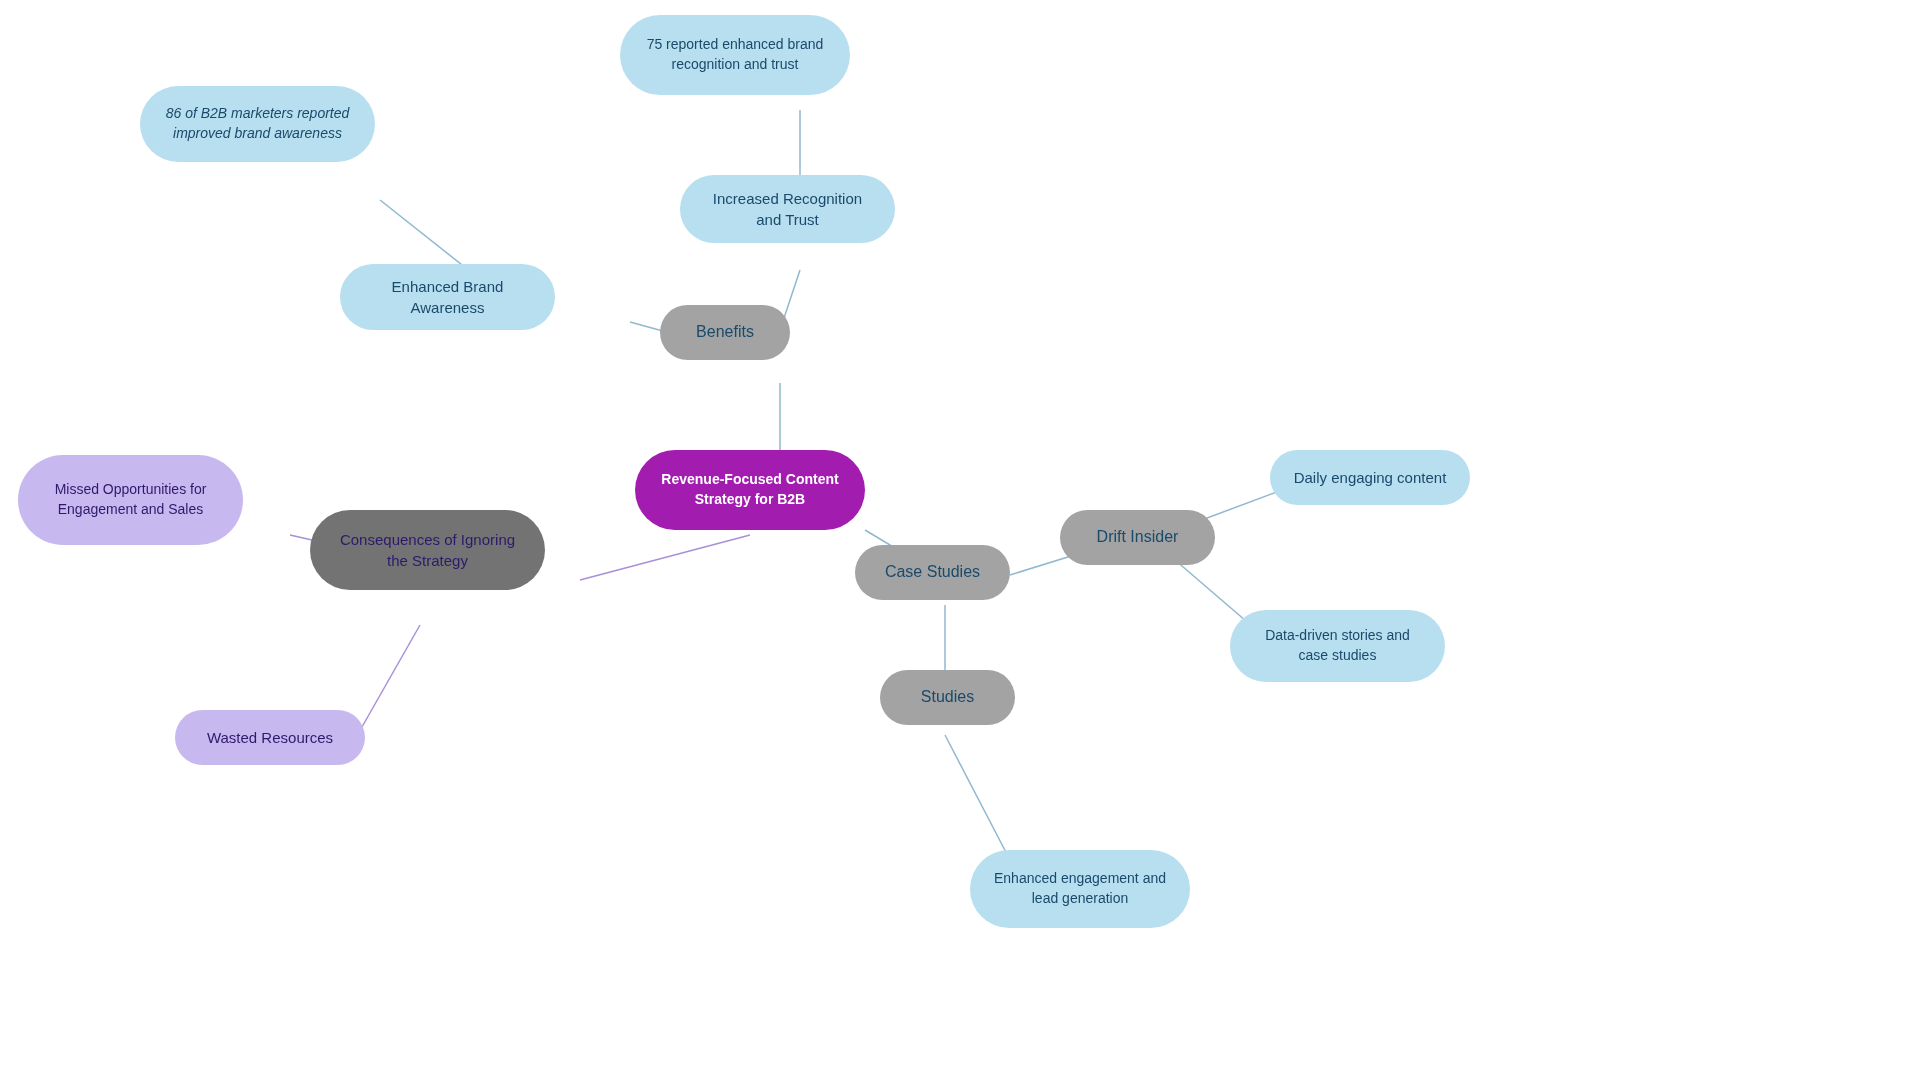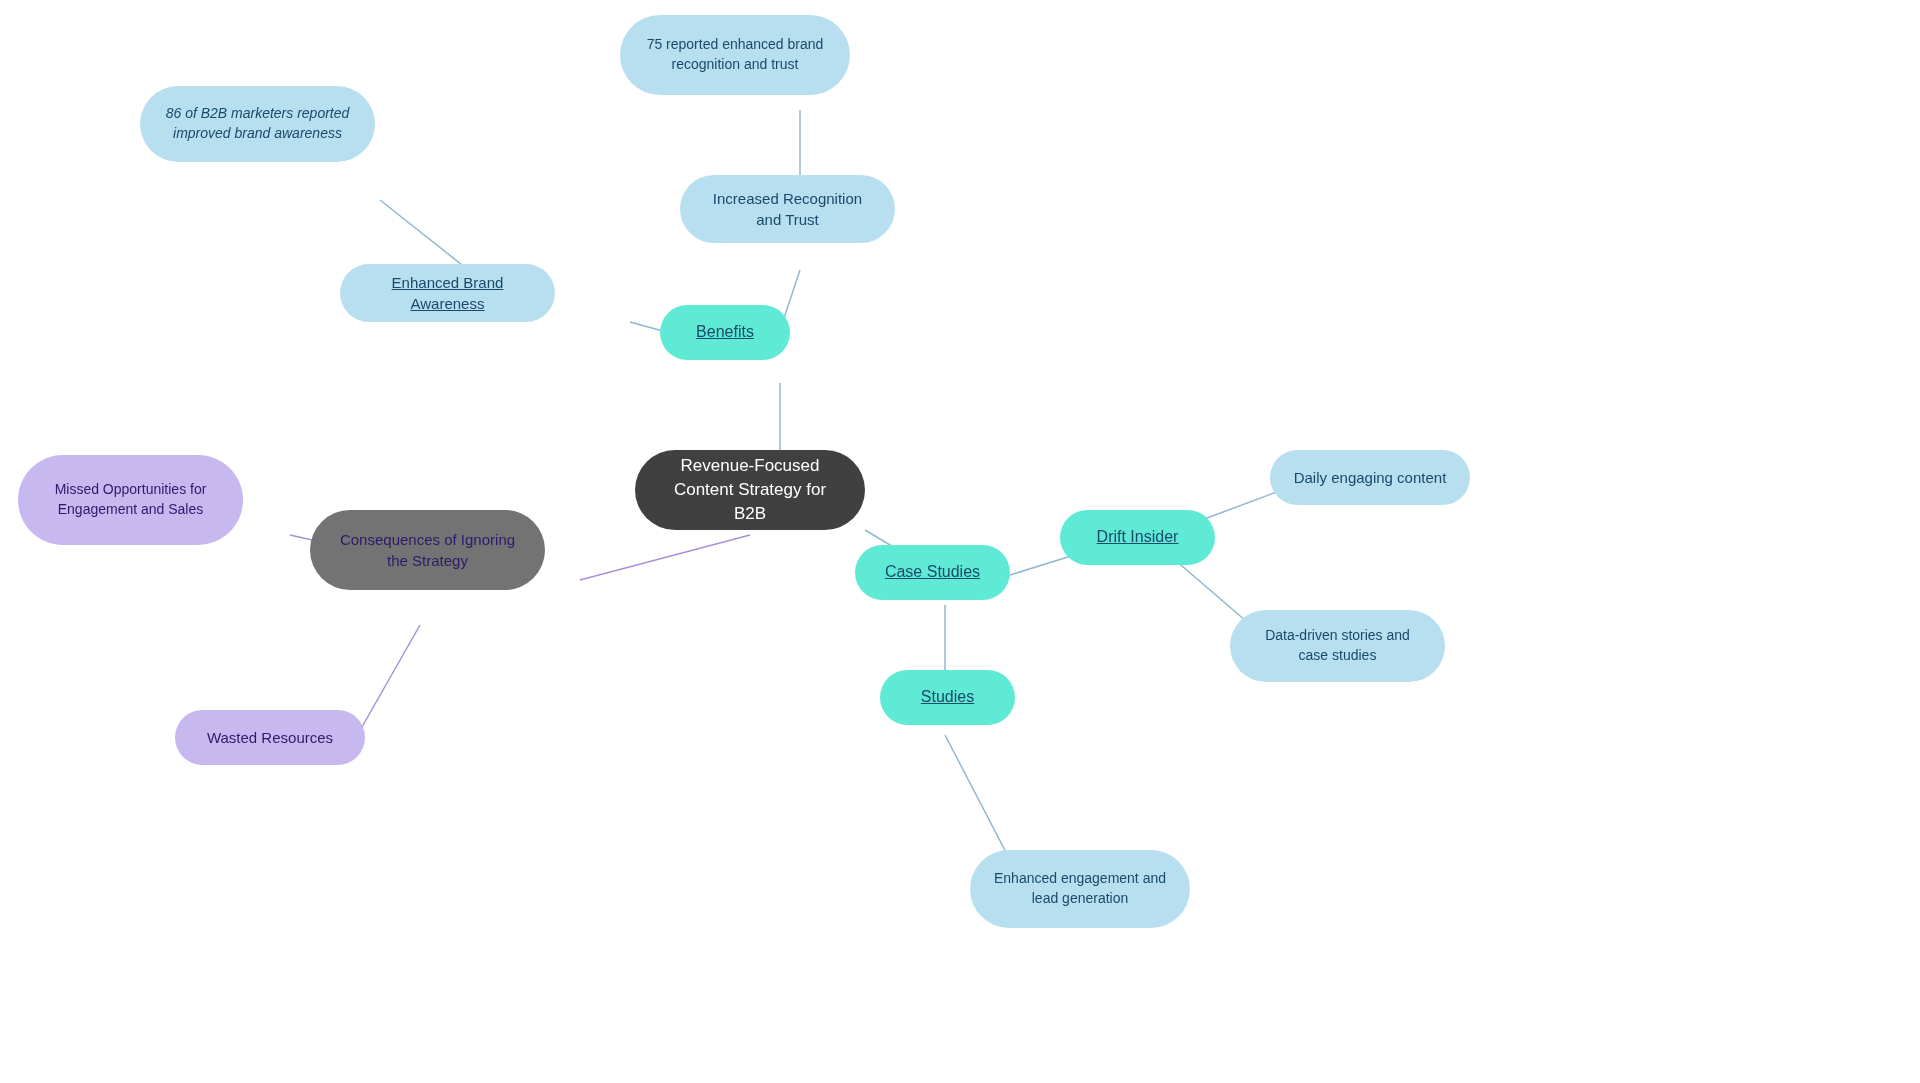--- a/index.html
+++ b/index.html
@@ -23,36 +23,35 @@
       border-radius: 50px;
       display: flex;
       align-items: center;
       justify-content: center;
       text-align: center;
       font-size: 15px;
       line-height: 1.4;
       padding: 14px 22px;
     }
     .node-center {
-      background: #404040;
+      background: #a21caf;
       color: #ffffff;
-      font-size: 17px;
-      font-weight: 400;
+      font-size: 14px;
+      font-weight: 700;
       border-radius: 50px;
     }
     .node-blue {
       background: #b8dff0;
       color: #1a4a6b;
       border: none;
     }
     .node-blue-mid {
-      background: #5eead4;
+      background: #a3a3a3;
       color: #1a4a6b;
       font-size: 16px;
-      text-decoration: underline;
     }
     .node-purple {
       background: #c8b8f0;
       color: #2d1a6b;
     }
     .node-purple-mid {
       background: #737373;
       color: #2d1a6b;
       font-size: 16px;
     }
@@ -88,21 +87,21 @@
 
   <line x1="945" y1="605" x2="945" y2="680" stroke="#90b8d0" stroke-width="1.5"></line>
 
   <line x1="945" y1="735" x2="1010" y2="860" stroke="#90b8d0" stroke-width="1.5"></line>
 </svg>
 
 <div class="node node-center" style="left:635px; top:450px; width:230px; height:80px;">Revenue-Focused Content Strategy for B2B</div>
 
 <div class="node node-blue-mid" style="left:660px; top:305px; width:130px; height:55px; font-size:16px;">Benefits</div>
 
-<div class="node node-blue" style="left:340px; top:264px; width:215px; height:58px;text-decoration:underline;">Enhanced Brand Awareness</div>
+<div class="node node-blue" style="left:340px; top:264px; width:215px; height:66px;">Enhanced Brand Awareness</div>
 
 <div class="node node-blue" style="left:680px; top:175px; width:215px; height:68px;">Increased Recognition and Trust</div>
 
 <div class="node node-blue" style="left:140px; top:86px; width:235px; height:76px; font-size:14px;font-style:italic;">86 of B2B marketers reported improved brand awareness</div>
 
 <div class="node node-blue" style="left:620px; top:15px; width:230px; height:80px; font-size:14px;">75 reported enhanced brand recognition and trust</div>
 
 <div class="node node-purple-mid" style="left:310px; top:510px; width:235px; height:80px; font-size:15px;">Consequences of Ignoring the Strategy</div>
 
 <div class="node node-purple" style="left:18px; top:455px; width:225px; height:90px; font-size:14px;">Missed Opportunities for Engagement and Sales</div>

